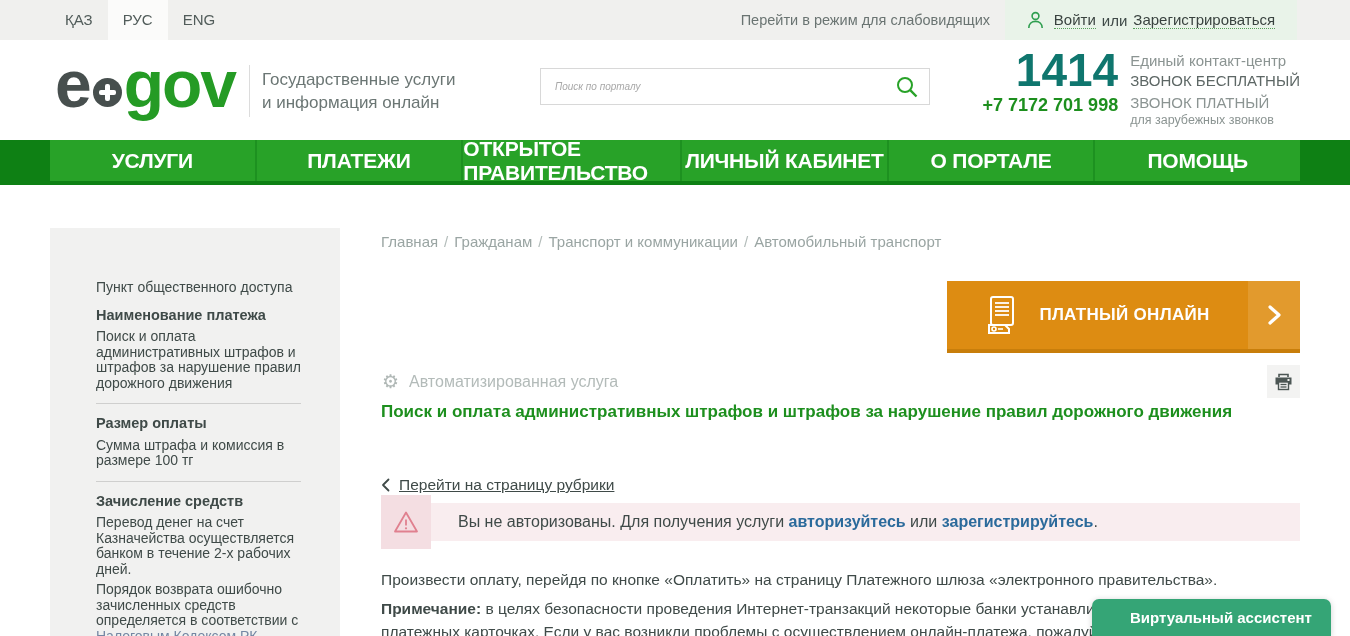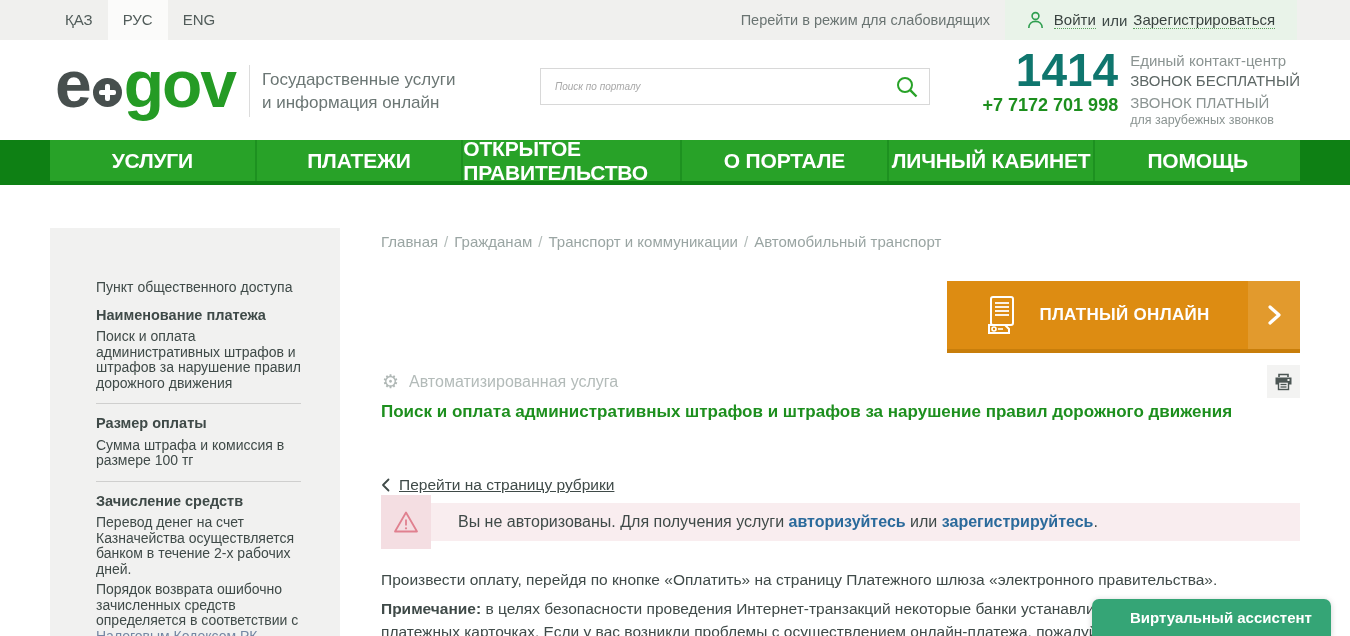--- a/index.html
+++ b/index.html
@@ -157,22 +157,22 @@
         <div class="lbl4">для зарубежных звонков</div>
       </div>
     </div>
   </div>
 
   <div class="nav">
     <div class="nav-inner">
       <div class="nav-item">УСЛУГИ</div>
       <div class="nav-item">ПЛАТЕЖИ</div>
       <div class="nav-item wide">ОТКРЫТОЕ ПРАВИТЕЛЬСТВО</div>
+      <div class="nav-item">ЛИЧНЫЙ КАБИНЕТ</div>
       <div class="nav-item">О ПОРТАЛЕ</div>
-      <div class="nav-item">ЛИЧНЫЙ КАБИНЕТ</div>
       <div class="nav-item">ПОМОЩЬ</div>
     </div>
   </div>
 
   <div class="main">
 
     <div class="sidebar">
       <div class="sb-item">Пункт общественного доступа</div>
       <div class="sb-title">Наименование платежа</div>
       <div class="sb-body">Поиск и оплата административных штрафов и штрафов за нарушение правил дорожного движения</div>

